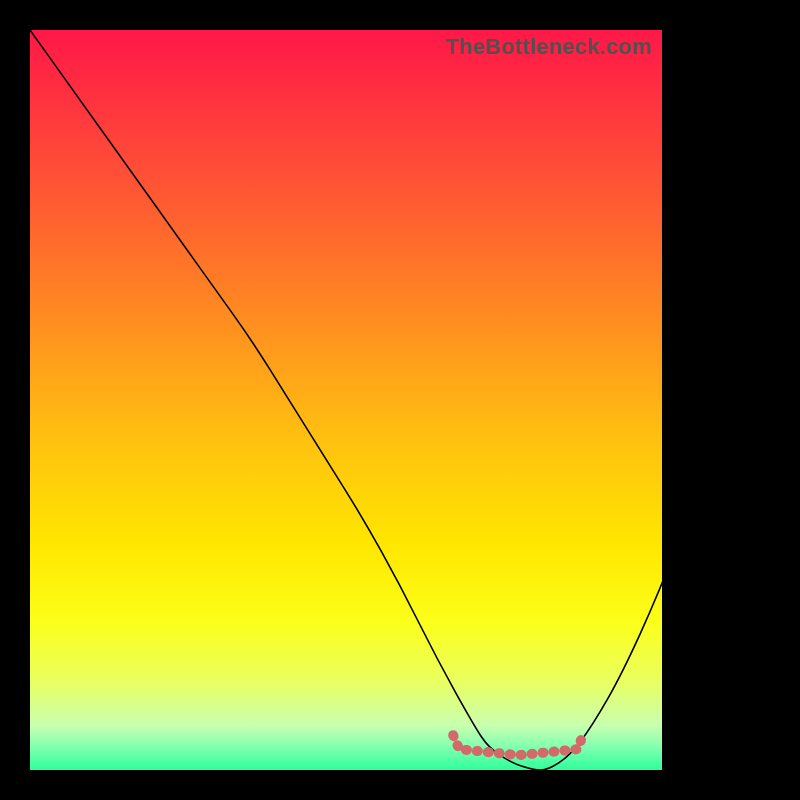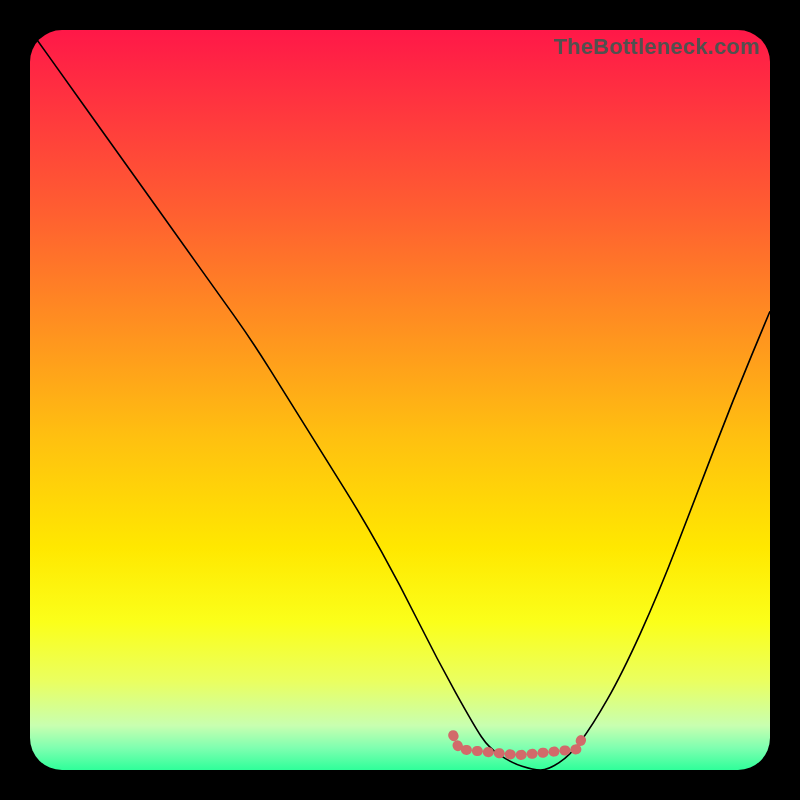--- a/index.html
+++ b/index.html
@@ -7,36 +7,35 @@
     padding: 0;
     width: 800px;
     height: 800px;
     background: #000;
     overflow: hidden;
   }
   .frame {
     position: absolute;
     left: 30px;
     top: 30px;
-    width: 740px;
+    width: 632px;
     height: 740px;
     background: linear-gradient(to bottom,
       #ff1848 0%,
       #ff3a3d 12%,
       #ff6030 25%,
       #ff9020 40%,
       #ffc010 55%,
       #ffe800 70%,
       #fbff1a 80%,
       #eaff60 88%,
       #c8ffb0 94%,
       #7fffb0 97%,
       #2fff9a 100%
     );
-    border-radius: 32px;
   }
   .watermark {
     position: absolute;
     top: 4px;
     right: 10px;
     font-family: Arial, Helvetica, sans-serif;
     font-size: 22px;
     font-weight: 600;
     color: #51514f;
     letter-spacing: 0.2px;

